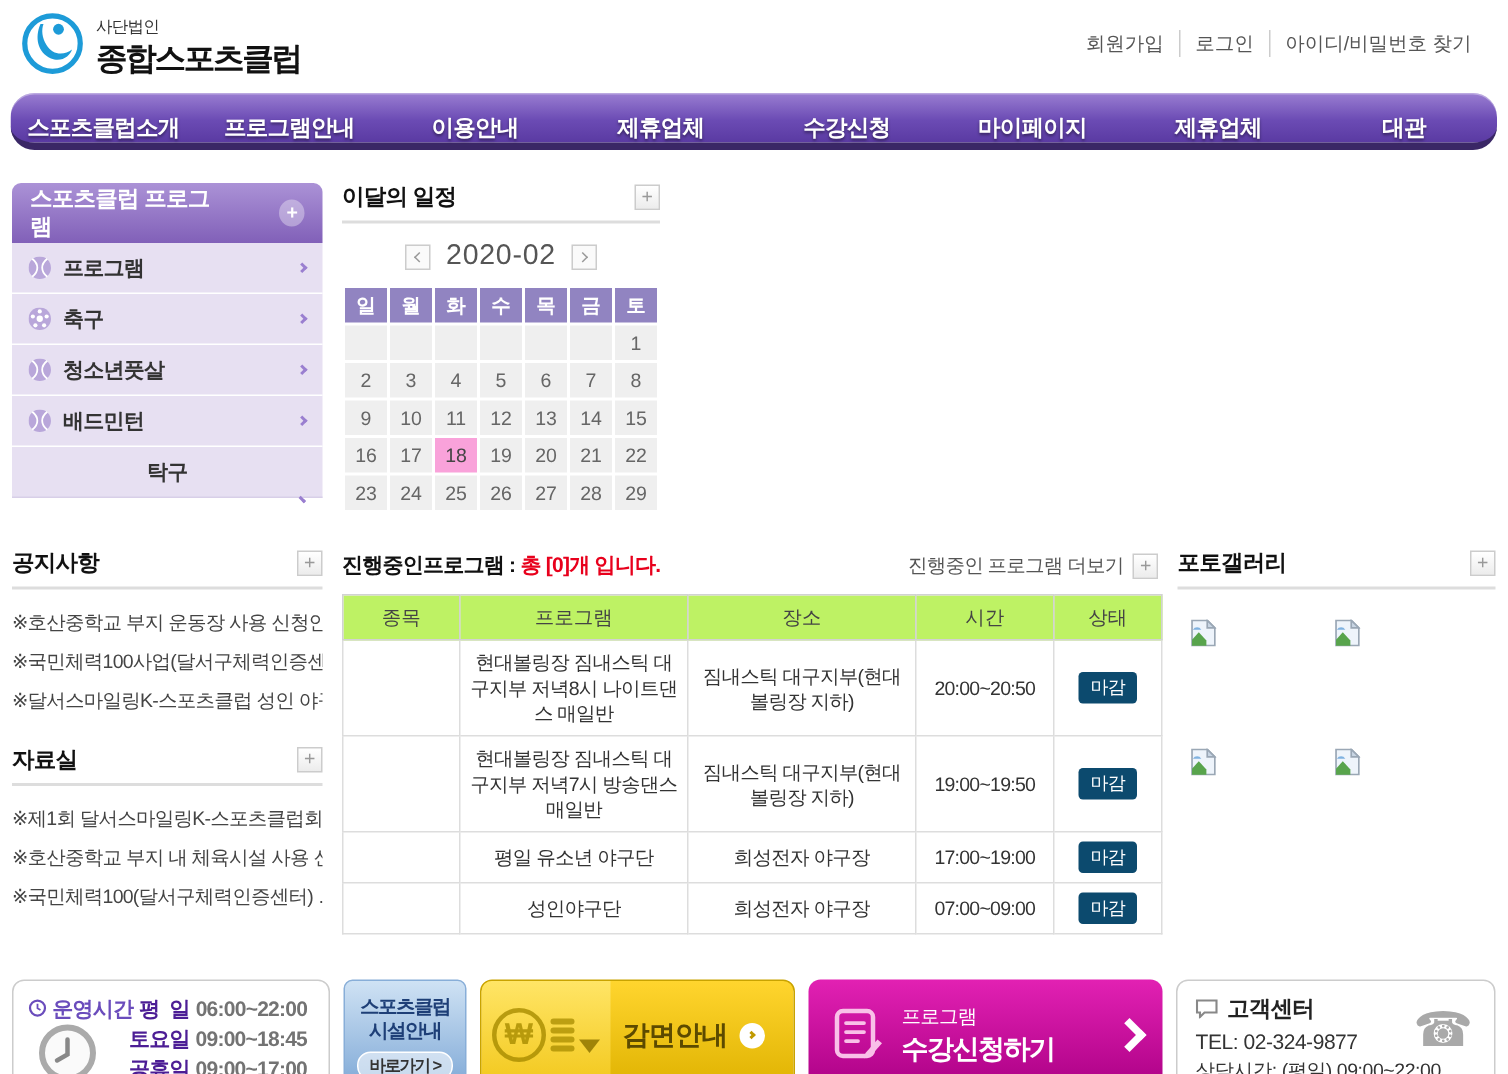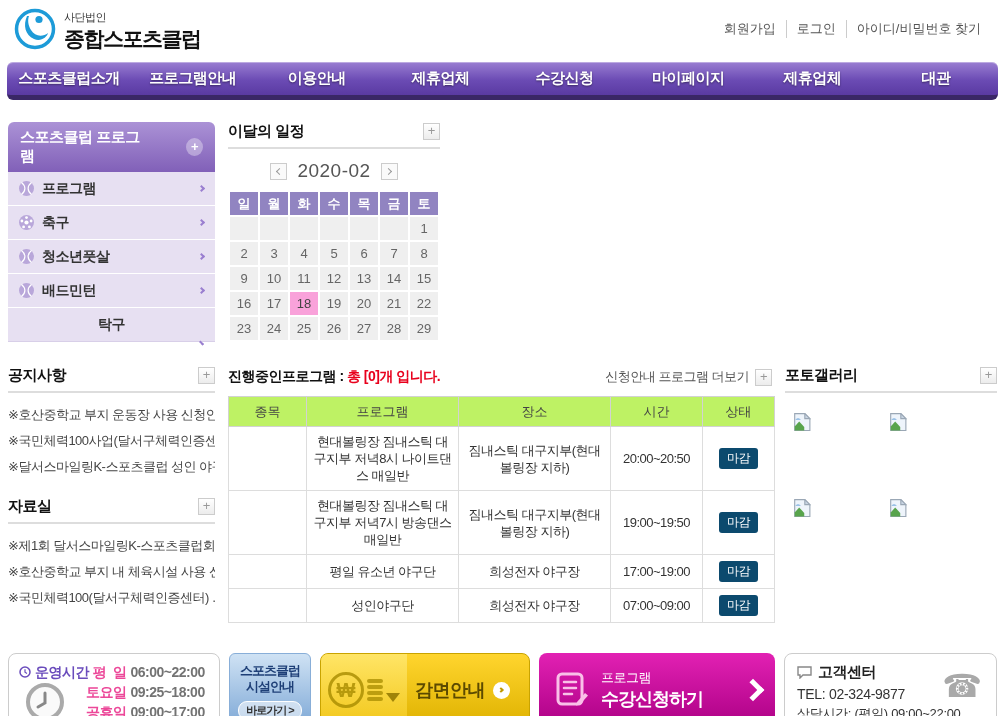--- a/index.html
+++ b/index.html
@@ -13,37 +13,37 @@
   
   .header { display:flex; justify-content:space-between; align-items:flex-start; padding:8px 14px 0 14px; height:60px; }
   .logo { display:flex; gap:8px; align-items:center; cursor:pointer; }
   .logo-text .org { font-size:11px; color:#333; letter-spacing:-0.5px; }
   .logo-text .name { font-size:21px; font-weight:bold; color:#111; letter-spacing:-1.5px; }
   .util { display:flex; font-size:13px; color:#555; padding-top:12px; }
   .util-link { padding:0 10px; cursor:pointer; }
   .util-link + .util-link { border-left:1px solid #ccc; }
 
   
-  .nav { margin:2px 7px 0; height:38px; border-radius:6px;
+  .nav { margin:2px 7px 0; height:38px; border-radius:16px;
     background:linear-gradient(#9a7ed2 0%, #6b4bb4 55%, #5a3aa2 100%);
-    border-bottom:5px solid #3a2766; display:flex; align-items:center;
+    border-bottom:5px solid #3a2766; display:flex; align-items:flex-end;
     box-shadow:inset 0 1px 0 rgba(255,255,255,.35); }
   .nav-item { flex:1; text-align:center; color:#fff; font-weight:bold; font-size:15px;
     text-shadow:0 1px 2px rgba(0,0,0,.45); cursor:pointer; letter-spacing:-0.5px; }
 
   
   .main, .row2 { display:flex; gap:13px; padding:0 8px; }
   .main { margin-top:22px; }
   .row2 { margin-top:24px; }
   .col-left { width:207px; flex:none; }
   .col-center { flex:1; min-width:0; }
   .col-right { width:212px; flex:none; }
 
   
-  .smenu-head { height:50px; background:linear-gradient(#ab92d6,#8160b8); border-radius:6px 6px 0 0;
+  .smenu-head { height:40px; background:linear-gradient(#ab92d6,#8160b8); border-radius:6px 6px 0 0;
     display:flex; align-items:center; justify-content:space-between; padding:0 12px;
     color:#fff; font-weight:bold; font-size:15px; letter-spacing:-0.5px;gap:41px; }
   .smenu-plus { width:18px; height:18px; border-radius:50%; background:rgba(255,255,255,.35);
     color:#fff; text-align:center; line-height:17px; font-size:13px; cursor:pointer; }
   .smenu-item { height:34px; background:#e7e0f2; border-bottom:1px solid #fff;
     display:flex; align-items:center; gap:8px; padding:0 11px; font-size:14px; font-weight:bold;
     color:#333; cursor:pointer; letter-spacing:-0.5px; }
   .smenu-item:last-child { border-bottom:1px solid #d8cfe8;flex-direction:column; }
   .chev { display:inline-block; width:6px; height:6px; border:solid currentColor; border-width:2px 2px 0 0; transform:rotate(45deg); }
   .smenu-arrow { margin-left:auto; color:#9a7fd0; width:5px; height:5px; }
@@ -120,21 +120,21 @@
   .thumb { cursor:pointer; width:18px; height:18px; }
 
   
   .footer { display:flex; gap:9px; padding:0 8px; margin-top:30px; height:76px; }
   .footer > * { height:74px; }
 
   .hours-box { width:212px; border:1px solid #ccc; border-radius:8px; position:relative; padding:8px 10px 0 10px; font-size:14px; }
   .hours-line { line-height:20px; white-space:nowrap; }
   .hours-line.indent { padding-left:67px; }
   .hours-title { color:#6a4cbc; font-weight:bold; letter-spacing:-0.5px; }
-  .hday { color:#ec4899; font-weight:bold; white-space:pre; letter-spacing:-0.5px; }
+  .hday { color:#4c1d95; font-weight:bold; white-space:pre; letter-spacing:-0.5px; }
   .htime { color:#737373; font-weight:bold; letter-spacing:-0.5px; }
   .clock-big { position:absolute; left:16px; top:28px; }
 
   .facility-btn { width:82px; border-radius:6px; background:linear-gradient(#cfe2f4,#7ea8d6); border:1px solid #88aed8;
     color:#1e3f77; font-weight:bold; font-size:13px; text-align:center; padding-top:9px; cursor:pointer; letter-spacing:-1px; }
   .facility-btn div { line-height:16px; }
   .go-pill { display:inline-block; margin-top:6px; border:1px solid #fff; background:rgba(255,255,255,.55);
     border-radius:9px; font-size:11px; color:#333; padding:1px 7px; font-weight:bold; }
 
   .discount-btn { width:210px; border-radius:8px; background:linear-gradient(#ffd52e,#dfb200);
@@ -354,21 +354,21 @@
         <div class="notice-item">※호산중학교 부지 내 체육시설 사용 신…</div>
         <div class="notice-item">※국민체력100(달서구체력인증센터) …</div>
       </div>
     </div>
   </div>
 
   <div class="col-center">
     <div class="prog-head">
       <span class="prog-title"><span>진행중인프로그램 : </span><span class="count">총 [0]개 입니다.</span></span>
       <span class="more">
-        <span>신청안내 프로그램 더보기</span>
+        <span>진행중인 프로그램 더보기</span>
         <span class="plus-btn">+</span>
       </span>
     </div>
     <table class="prog-table">
       <colgroup>
           <col style="width:78px">
           <col style="width:152px">
           <col style="width:152px">
           <col style="width:92px">
           <col style="width:72px">
@@ -457,21 +457,21 @@
       <svg width="12" height="12" viewBox="0 0 12 12" style="vertical-align:-1px">
           <circle cx="6" cy="6" r="5" fill="none" stroke="#6a4cbc" stroke-width="1.5"></circle>
           <path d="M6 3.2 V6.2 L8 7.4" stroke="#6a4cbc" stroke-width="1.2" fill="none"></path>
         </svg>
       <span class="hours-title">운영시간</span>
       <span class="hday">평  일</span>
       <span class="htime">06:00~22:00</span>
     </div>
     <div class="hours-line indent">
       <span class="hday">토요일</span>
-      <span class="htime">09:25~18:00</span>
+      <span class="htime">09:00~18:45</span>
     </div>
     <div class="hours-line indent">
       <span class="hday">공휴일</span>
       <span class="htime">09:00~17:00</span>
     </div>
   </div>
 
   <div class="facility-btn">
     <div>스포츠클럽</div>
     <div>시설안내</div>

